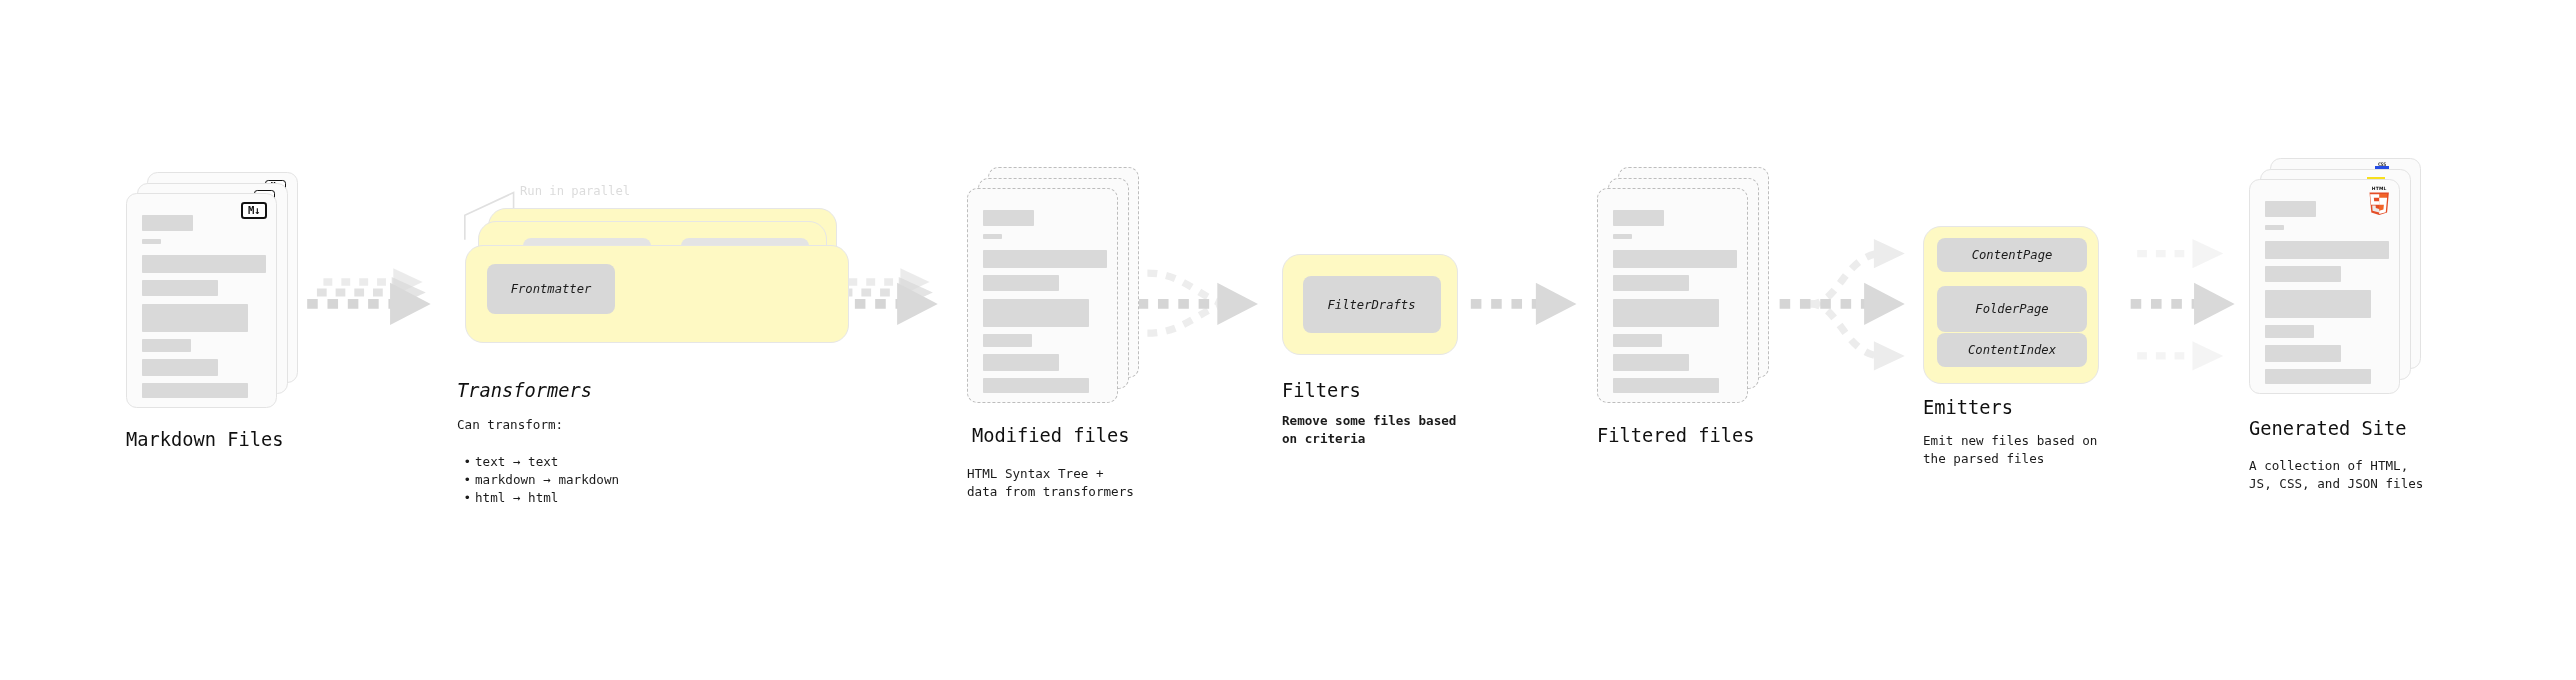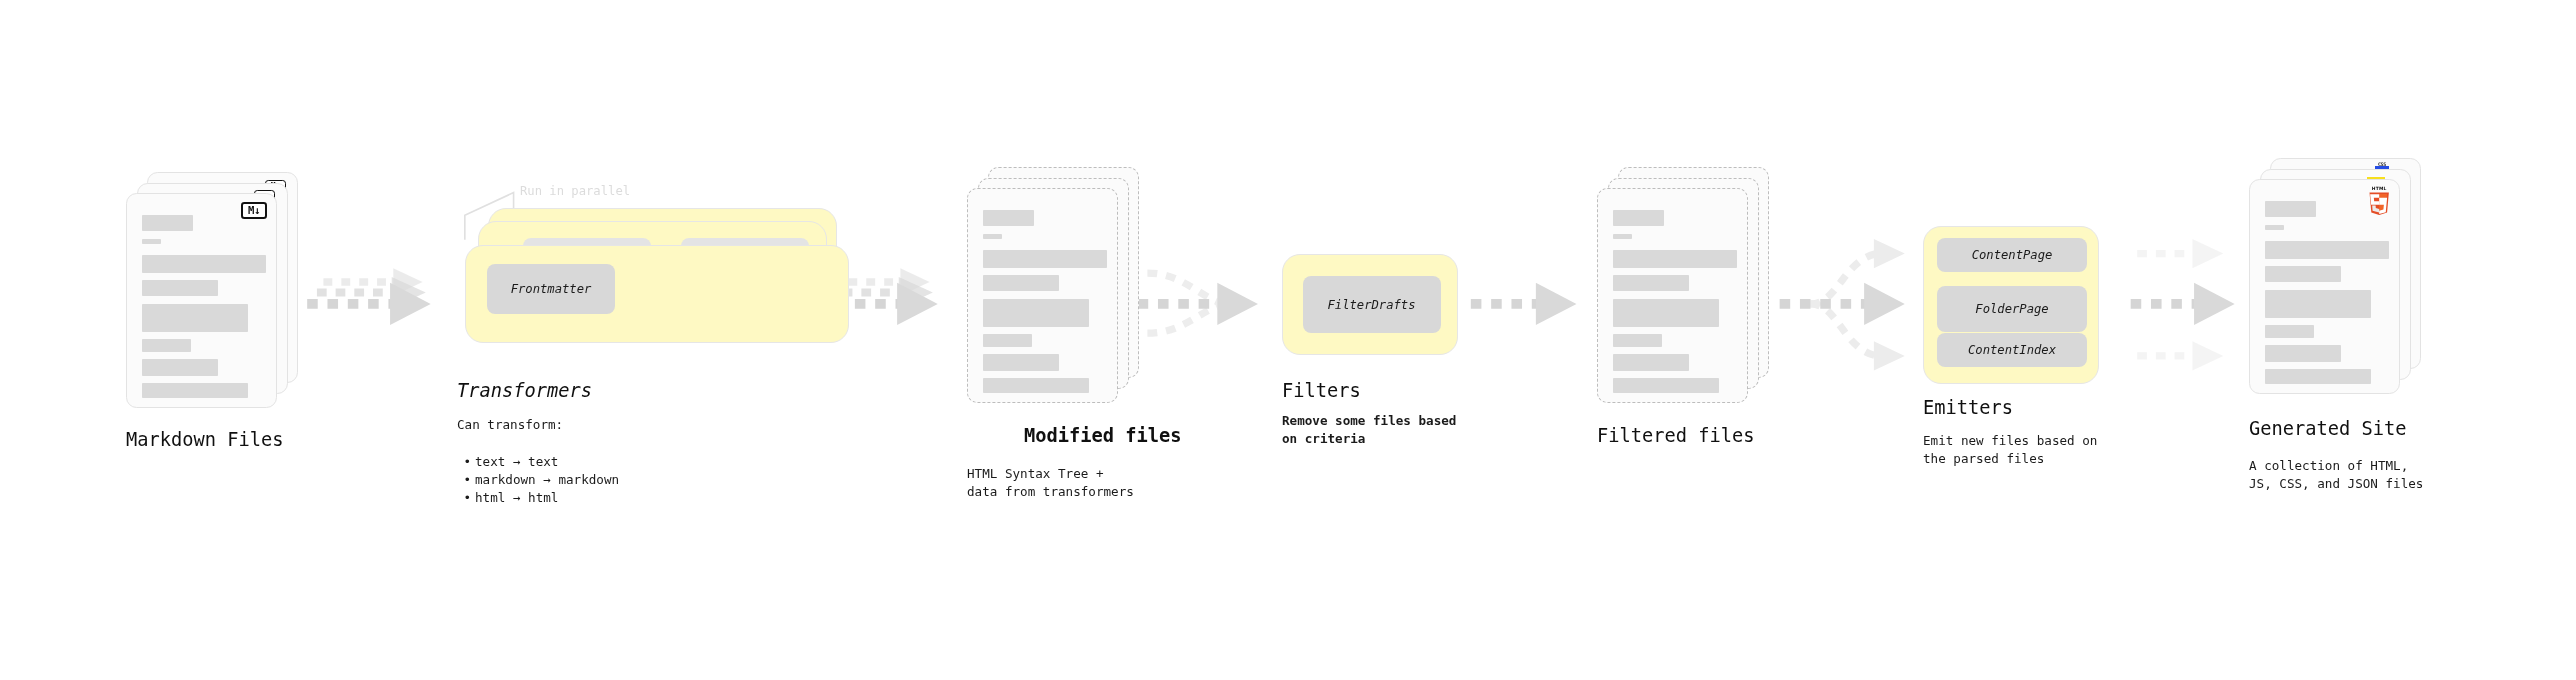--- a/index.html
+++ b/index.html
@@ -334,21 +334,21 @@
         <div class="sk-line" style="width:19.5px;  height:5.7px;  margin-bottom:10.6px;"></div>
         <div class="sk-line" style="width:124px; height:18px;"></div>
         <div class="sk-line" style="width:76px;  height:16.3px;"></div>
         <div class="sk-line" style="width:106px; height:28px;"></div>
         <div class="sk-line" style="width:49px;  height:13px;"></div>
         <div class="sk-line" style="width:76px;  height:16.3px;"></div>
         <div class="sk-line" style="width:106px; height:14.6px;"></div>
       </div>
     </div>
   </div>
-  <div class="title" style="left:1024px; top:425px;font-weight:bold;">Modified files</div>
+  <div class="title" style="left:972px; top:425px;">Modified files</div>
   <div class="subtitle" style="left:967px; top:465px;">HTML Syntax Tree +
 data from transformers</div>
 
   <div class="container-box" style="left:1282px; top:254px; width:176px; height:101px;">
     <div class="chip" style="left:19.5px; top:21px; width:138px; height:57px;">FilterDrafts</div>
   </div>
   <div class="title" style="left:1282px; top:380px;">Filters</div>
   <div class="subtitle" style="left:1282px; top:412px;font-weight:bold;">Remove some files based
 on criteria</div>
 

